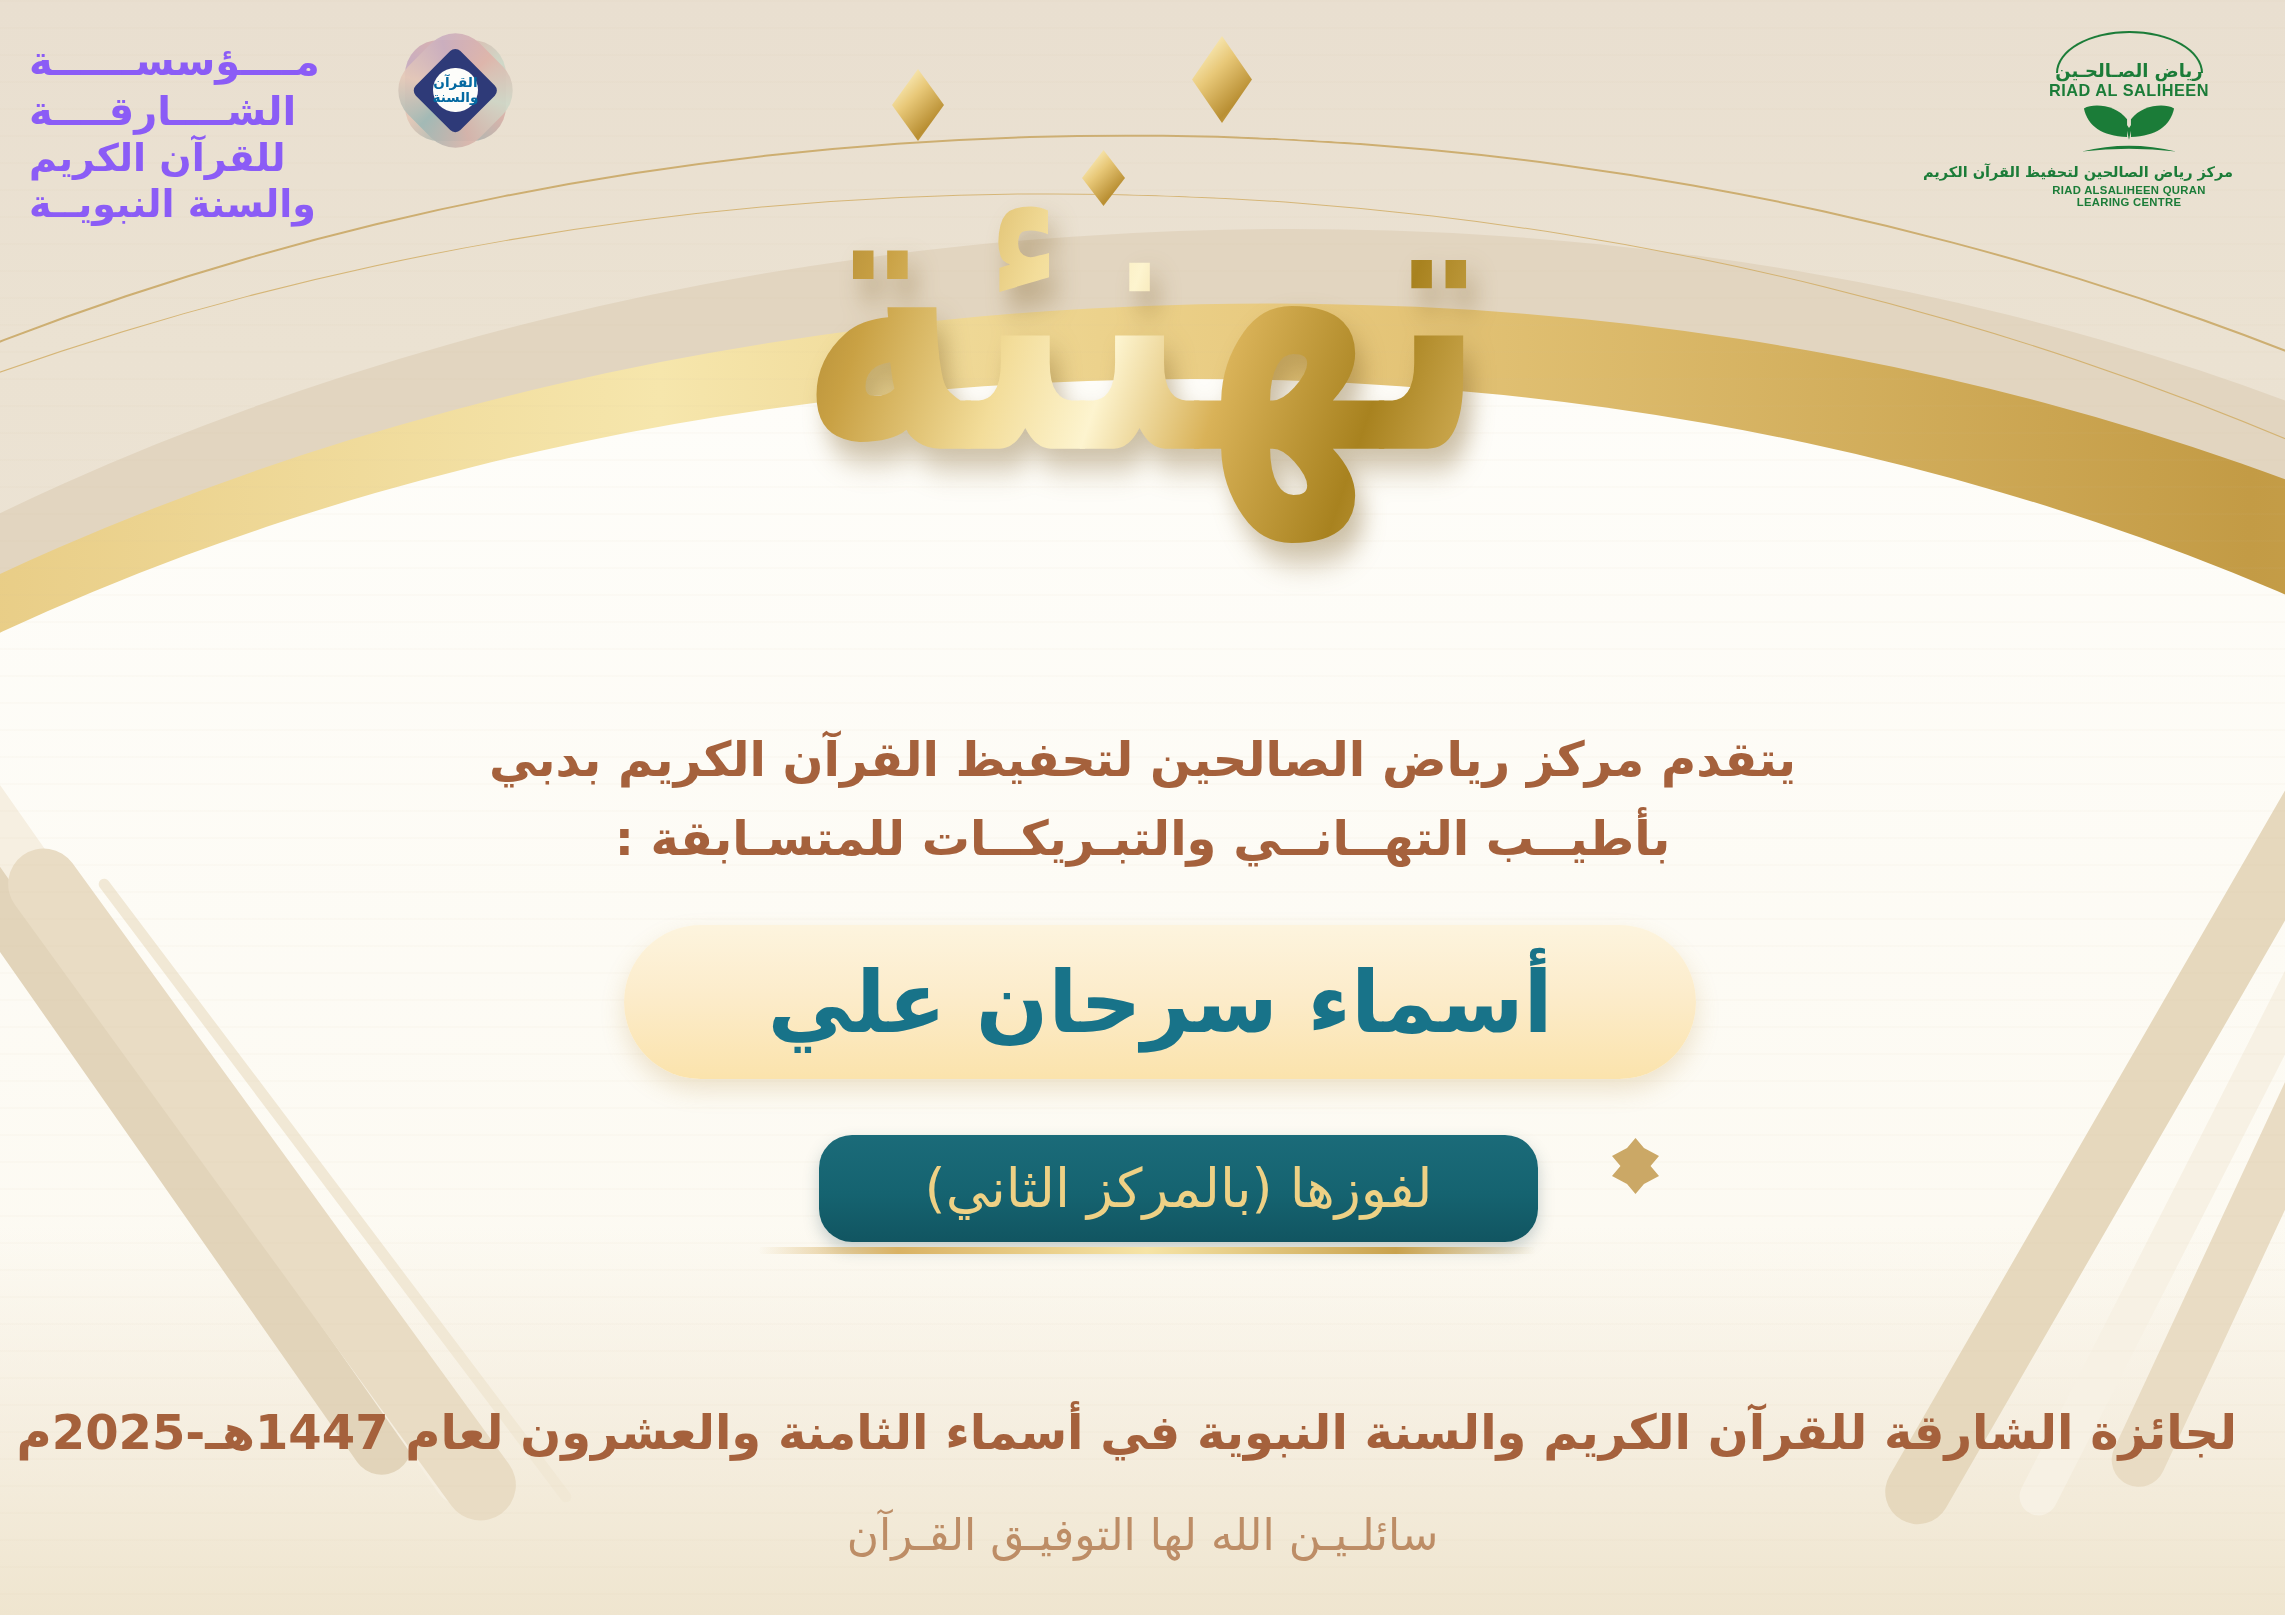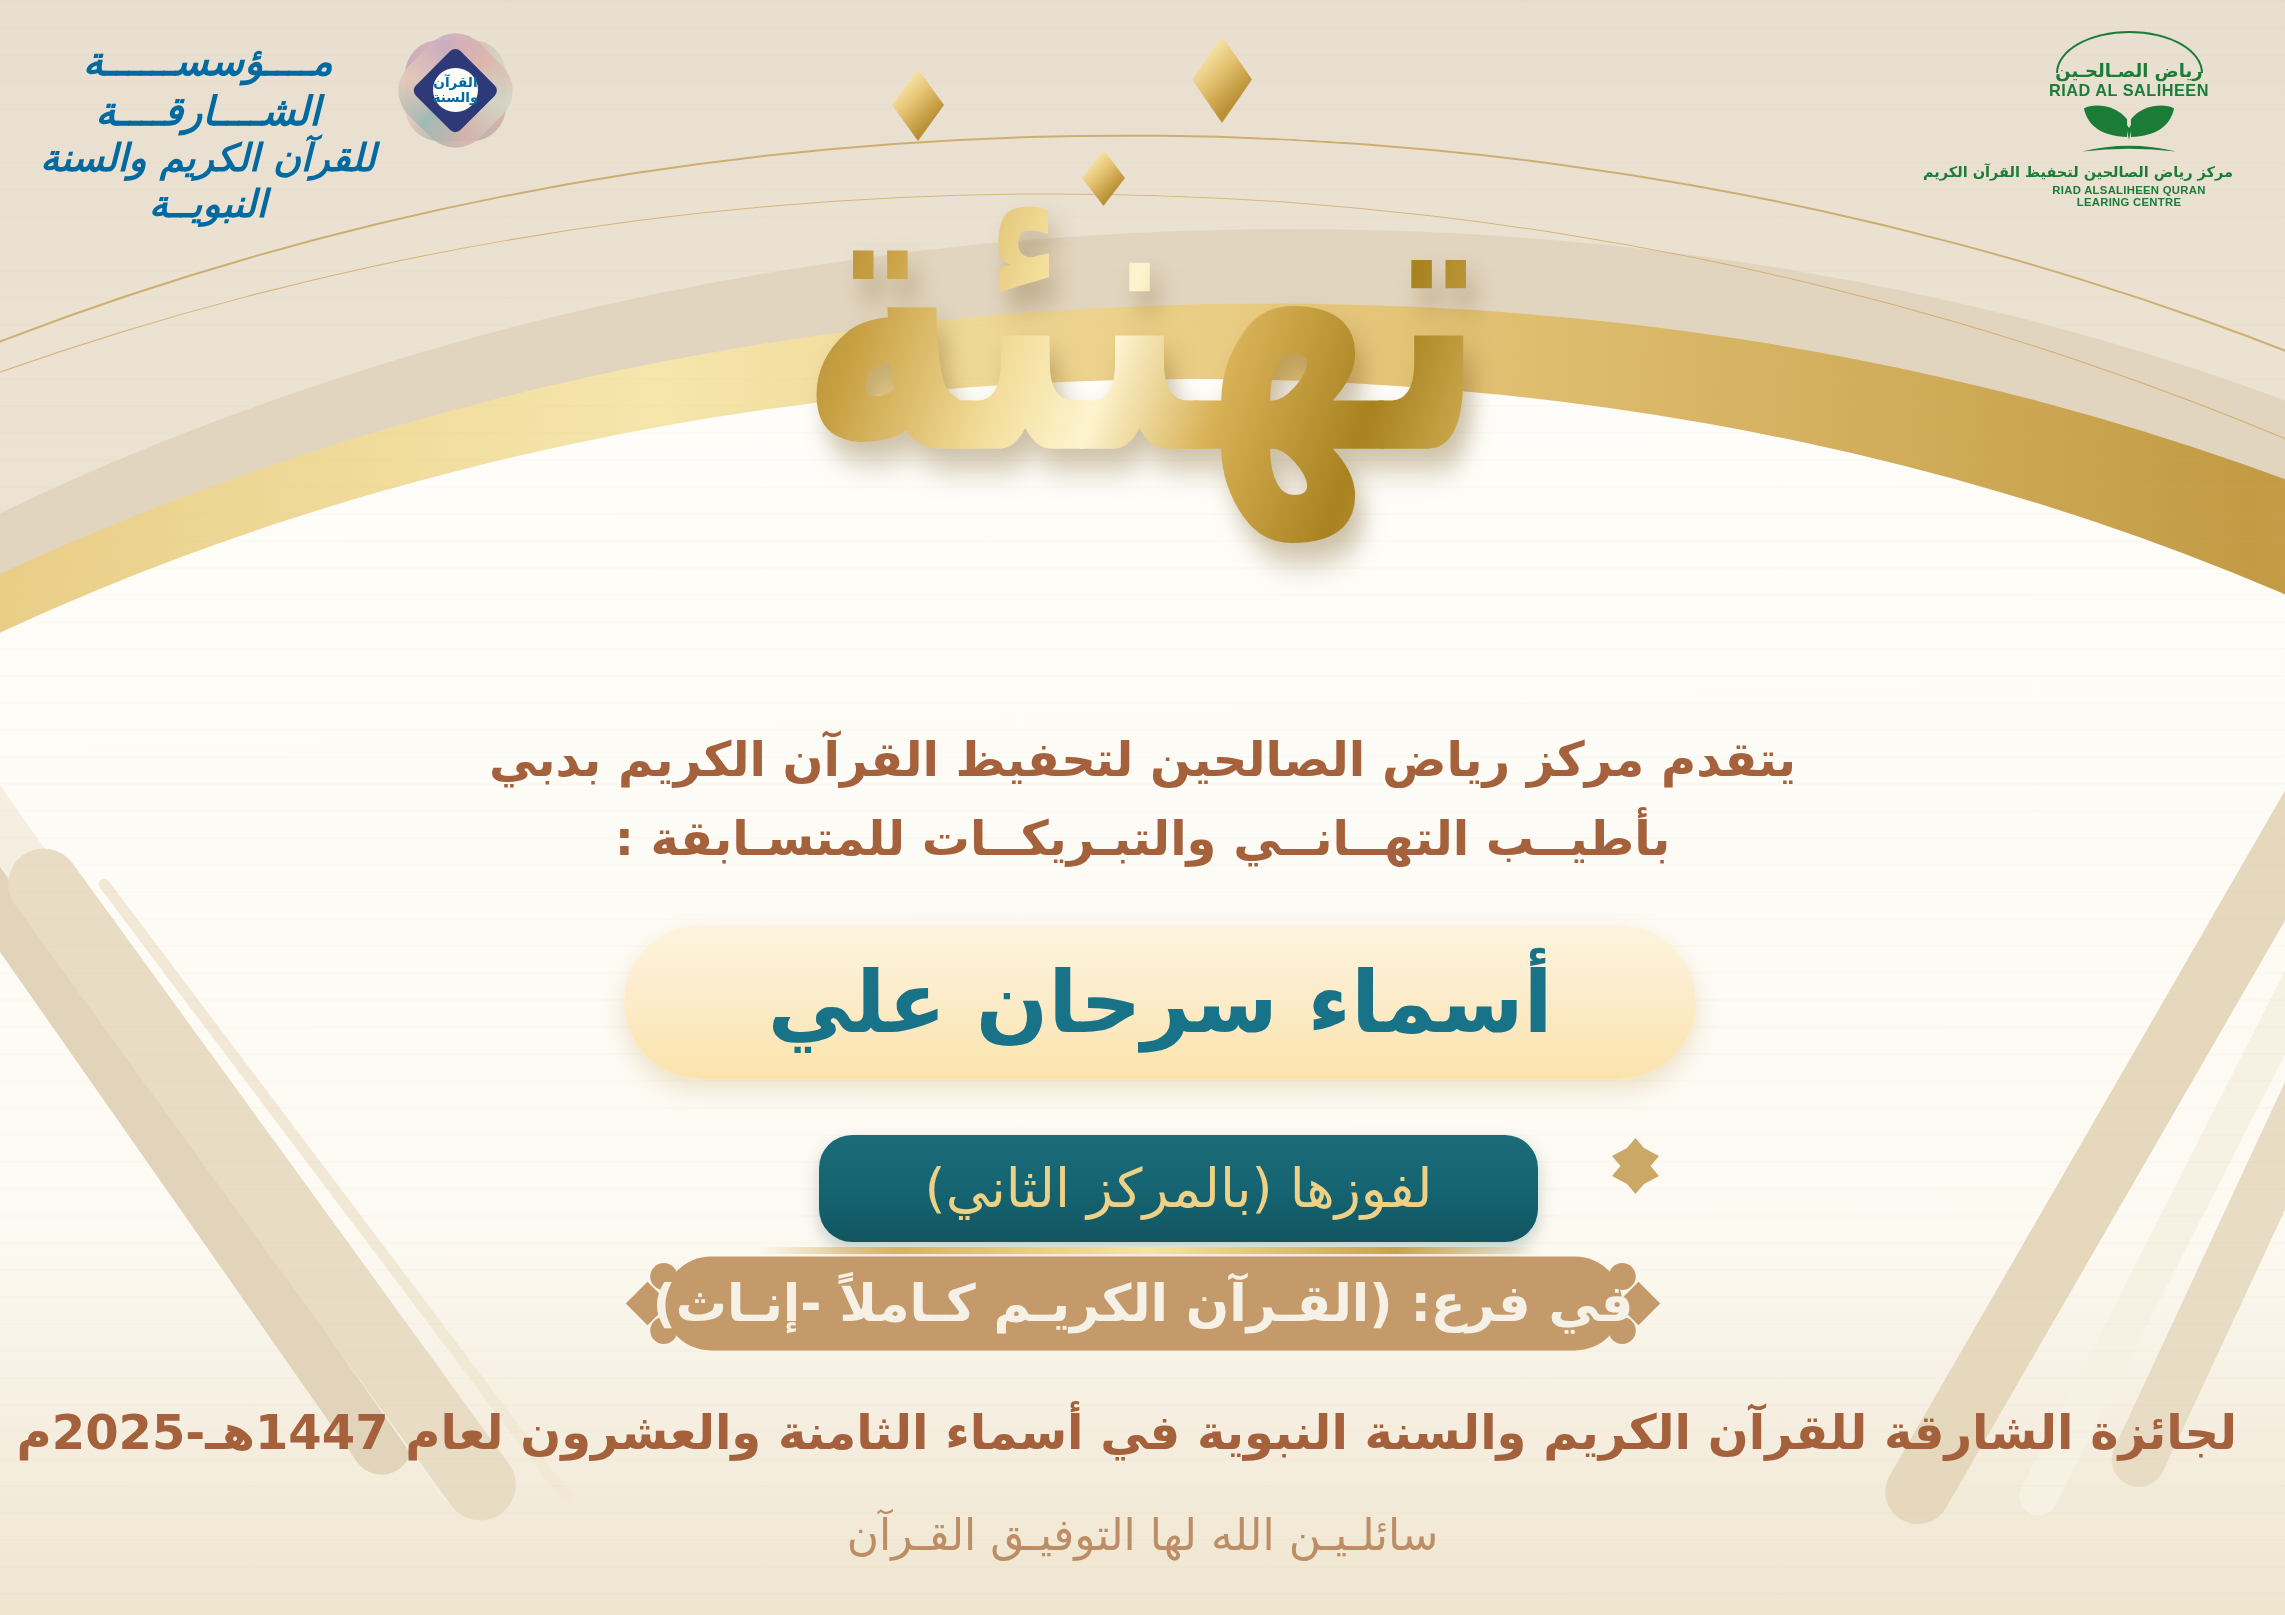--- a/index.html
+++ b/index.html
@@ -25,21 +25,21 @@
   .stripe{border-radius:54px;}
   .sl1{left:-299px;top:1076px;width:887px;height:60px;background:#e2d4ba;transform:rotate(55deg);}
   .sl2{left:-226px;top:1113px;width:887px;height:47px;background:#f6efe1;transform:rotate(55deg);}
   .sl3{left:-145px;top:1149px;width:814px;height:71px;background:#e9dcc4;transform:rotate(54deg);}
   .sl4{left:-54px;top:1185px;width:778px;height:11px;background:#f1e8d5;transform:rotate(53deg);}
   .sr1{left:1827px;top:986px;width:1040px;height:54px;background:#e9dcc4;transform:rotate(-65deg);}
   .sr2{left:1746px;top:1031px;width:1040px;height:38px;background:#f7f1e4;transform:rotate(-63deg);}
   .sr3{left:1664px;top:1076px;width:950px;height:65px;background:#e6d8bd;transform:rotate(-60deg);}
   
   .org-left{left:29px;top:36px;display:flex;gap:18px;align-items:flex-start;z-index:6;}
-  .org-left-text{width:358px;text-align:center;color:#0369a1;font-style:italic;}
+  .org-left-text{width:358px;text-align:left;color:#8b5cf6;}
   .org-ar1{font-size:40px;font-weight:700;line-height:1.25;}
   .org-ar2{font-size:38px;font-weight:700;line-height:1.2;}
   .org-en{font-family:"Liberation Sans",sans-serif;font-size:22.6px;font-weight:700;letter-spacing:0.5px;margin-top:5.4px;}
   .emblem{width:101px;height:101px;position:relative;margin-top:3.6px;flex:0 0 auto;}
   .petal{position:absolute;inset:0;border-radius:34%;
     background:conic-gradient(#dfb3a9,#cfd8c8,#d8b3aa,#9db8b5,#e5c9b8,#c9aec0,#dfb3a9);}
   .petal.r45{transform:rotate(45deg);opacity:.9;}
   .emblem-diamond{position:absolute;inset:19%;background:#2e3a78;transform:rotate(45deg);border-radius:7.2px;}
   .emblem-circle{position:absolute;inset:28%;background:#fdfdfa;border-radius:50%;
     display:flex;align-items:center;justify-content:center;text-align:center;
@@ -155,34 +155,20 @@
   </div>
 
   <div class="abs name-pill">
     <div class="name-text">أسماء سرحان علي</div>
   </div>
 
   <div class="abs award-pill">
     <div class="award-text">لفوزها (بالمركز الثاني)</div>
   </div>
 
-  <div class="abs branch-pill">
-    <svg class="branch-shape" viewBox="0 0 1148 112" preserveAspectRatio="none">
-      <g fill="#c49a6a">
-        <rect x="44" y="4" width="1060" height="104" rx="52"></rect>
-        <circle cx="44" cy="26" r="15"></circle>
-        <circle cx="44" cy="86" r="15"></circle>
-        <path d="M26,32 L50,56 L26,80 L2,56 Z"></path>
-        <circle cx="1104" cy="26" r="15"></circle>
-        <circle cx="1104" cy="86" r="15"></circle>
-        <path d="M1122,32 L1146,56 L1122,80 L1098,56 Z"></path>
-      </g>
-    </svg>
-    <div class="branch-text">في فرع: (القـرآن الكريـم كـاملاً -إنـاث)</div>
-  </div>
 
   <div class="abs gold-divider"></div>
   <div class="abs mini-ornament"></div>
 
   <div class="abs footer1">لجائزة الشارقة للقرآن الكريم والسنة النبوية في أسماء الثامنة والعشرون لعام 1447هـ-2025م</div>
   <div class="abs footer2">سائلـيـن الله لها التوفيـق القـرآن</div>
 
 </div>
 
 

